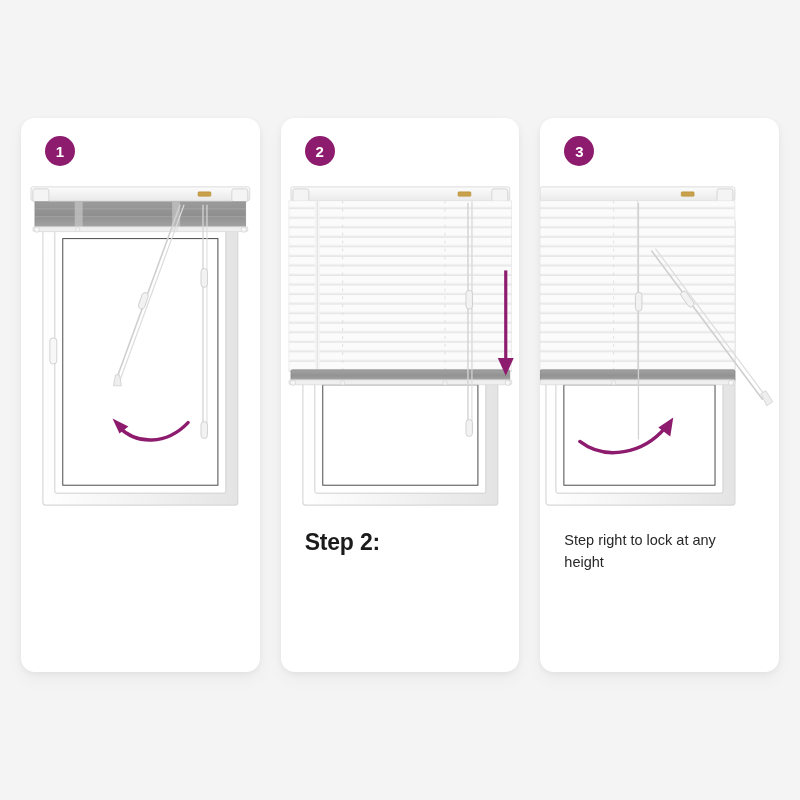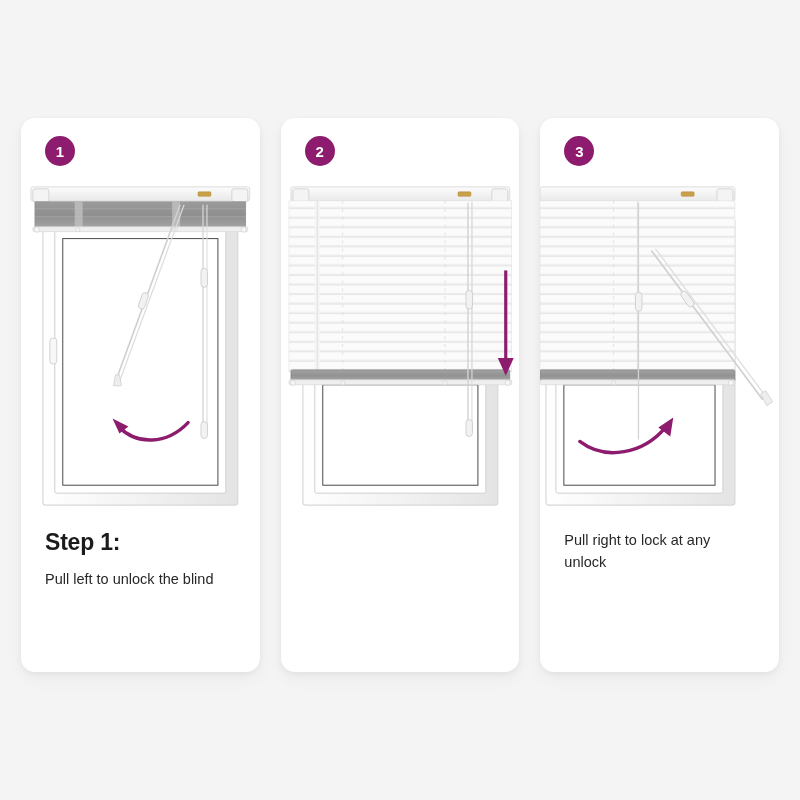--- a/index.html
+++ b/index.html
@@ -169,24 +169,20 @@
             <rect x="181" y="252" width="6.5" height="17" rx="3.2" fill="#f2f2f2" stroke="#c9c9c9" stroke-width="0.8"></rect>
           </g>
 
           <g>
             <path d="M168 253 C146 276 116 275 99 258" fill="none" stroke="#8d1b6e" stroke-width="3.4" stroke-linecap="round"></path>
             <path d="M92 249 L108 257 L99 264 Z" fill="#8d1b6e"></path>
           </g>
         </svg>
       </div>
 
-      <div class="caption">
-        <p class="step-title">Step 1:</p>
-        <p class="step-body">Pull left to unlock the blind</p>
-      </div>
     </div>
 
     <div class="card">
       <div class="badge">2</div>
 
       <div class="illus">
         <svg viewBox="0 0 240 350" preserveAspectRatio="xMidYMid meet">
           <defs>
             <linearGradient id="railG2" x1="0" y1="0" x2="0" y2="1">
               <stop offset="0" stop-color="#fcfcfc"></stop>
@@ -250,20 +246,21 @@
           </g>
 
           <g>
             <line x1="226" y1="100" x2="226" y2="190" stroke="#8d1b6e" stroke-width="3.2" stroke-linecap="butt"></line>
             <path d="M218 188 L234 188 L226 206 Z" fill="#8d1b6e"></path>
           </g>
         </svg>
       </div>
 
       <div class="caption">
+        <p class="step-title">Step 2:</p>
       </div>
     </div>
 
     <div class="card">
       <div class="badge">3</div>
 
       <div class="illus">
         <svg viewBox="0 0 240 350" preserveAspectRatio="xMidYMid meet">
           <defs>
             <linearGradient id="railG3" x1="0" y1="0" x2="0" y2="1">
@@ -323,18 +320,18 @@
           </g>
 
           <g>
             <path d="M40 272 C66 292 104 284 126 258" fill="none" stroke="#8d1b6e" stroke-width="3.4" stroke-linecap="round"></path>
             <path d="M134 248 L131 267 L119 258 Z" fill="#8d1b6e"></path>
           </g>
         </svg>
       </div>
 
       <div class="caption">
-        <p class="step-body">Pull right to lock at any unlock</p>
+        <p class="step-body">Step right to lock at any height</p>
       </div>
     </div>
 
   </div>
 </div>
 
 </body></html>

